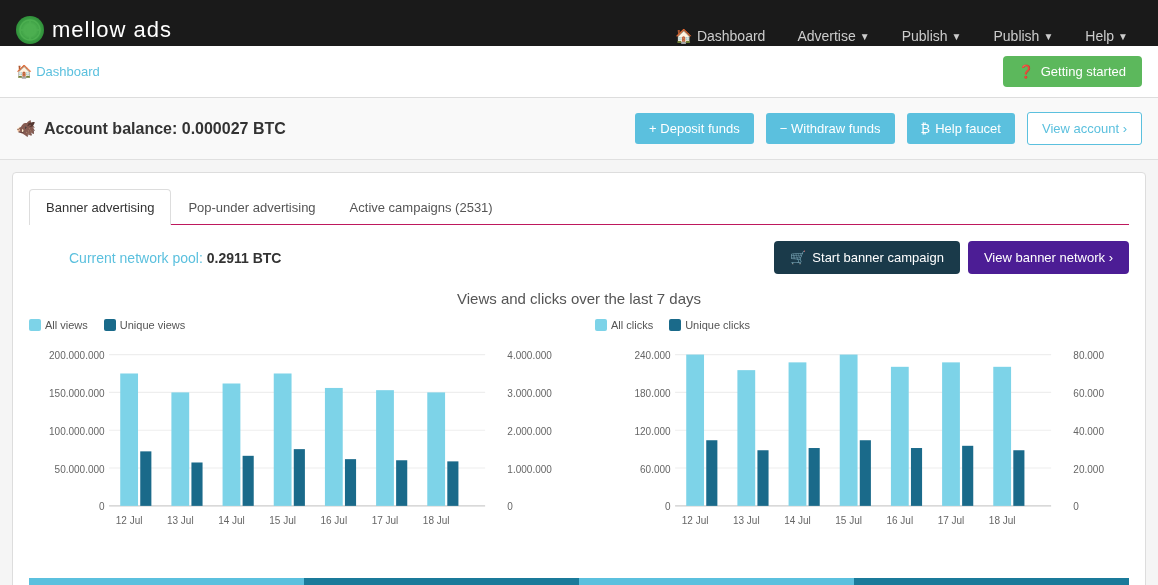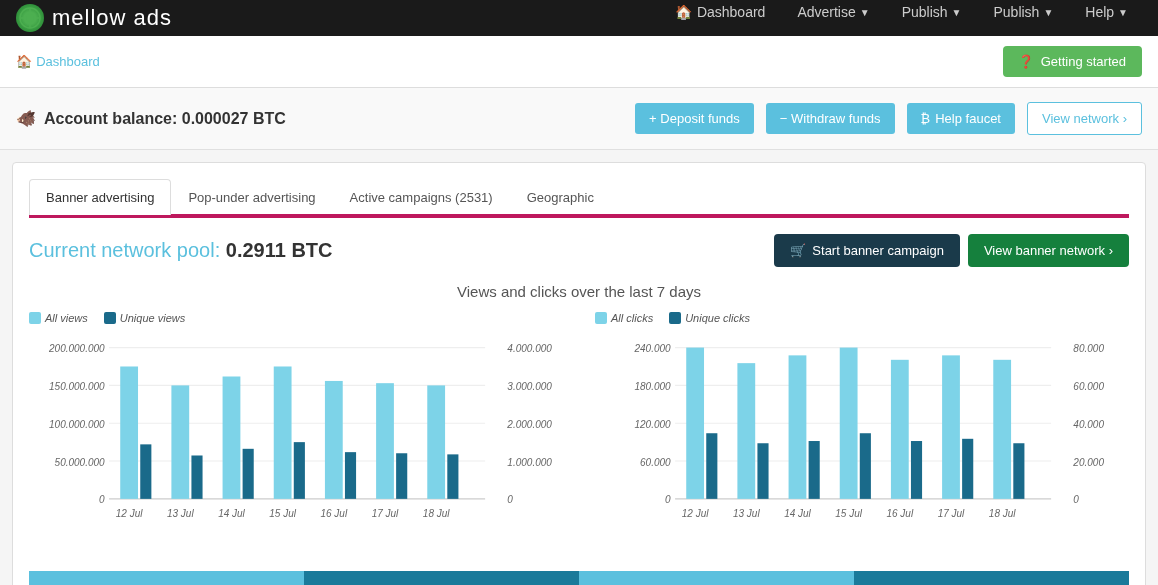--- a/index.html
+++ b/index.html
@@ -3,23 +3,23 @@
   <meta charset="utf-8">
   <style>
     * { margin: 0; padding: 0; box-sizing: border-box; }
     body { font-family: Arial, sans-serif; font-size: 13px; background: #f5f5f5; color: #333; }
 
     
     .navbar {
       background: #1a1a1a;
       color: #ccc;
       display: flex;
-      align-items: flex-end;
-      padding: 4px 16px;
-      height: 36px;
+      align-items: flex-start;
+      padding: 16px 16px;
+      height: 46px;
     }
     .navbar .brand {
       display: flex;
       align-items: center;
       gap: 8px;
       margin-right: 32px;
     }
     .brand-logo {
       width: 28px; height: 28px;
       background: radial-gradient(circle, #4caf50 30%, #1a7a2a 100%);
@@ -79,67 +79,67 @@
       font-size: 13px;
       display: flex; align-items: center; gap: 5px;
       white-space: nowrap;
     }
     .acct-btn.view-acct { background: white; color: #5bc0de; border: 1px solid #5bc0de; }
 
     
     .main-content { padding: 16px; background: white; margin: 12px; border: 1px solid #ddd; border-radius: 4px; }
 
     
-    .tabs { display: flex; border-bottom: 4px solid #be185d; margin-bottom: 16px; }
+    .tabs { display: flex; border-bottom: 1px solid #be185d; margin-bottom: 16px; }
     .tab {
       padding: 10px 16px;
       cursor: pointer;
       border: 1px solid transparent;
       border-bottom: none;
       margin-bottom: -1px;
       font-size: 13px;
       color: #555;
       border-radius: 4px 4px 0 0;
     }
     .tab.active { border-color: #ddd; background: white; border-bottom-color: white; color: #333; }
 
     
     .network-row {
       display: flex;
       align-items: center;
       justify-content: space-between;
       margin-bottom: 16px;
     }
-    .network-pool-text { font-size: 20px; }
+    .network-pool-text { font-size: 14px; margin-left: 40px; }
     .network-pool-text a { color: #5bc0de; }
     .network-btns { display: flex; gap: 8px; }
     .campaign-btn {
       background: #1a3a4a;
       color: white;
       border: none;
       padding: 9px 16px;
       border-radius: 4px;
       cursor: pointer;
       font-size: 13px;
       display: flex; align-items: center; gap: 6px;
     }
     .view-network-btn {
-      background: #15803d;
+      background: #4c1d95;
       color: white;
       border: none;
       padding: 9px 16px;
       border-radius: 4px;
       cursor: pointer;
       font-size: 13px;
       display: flex; align-items: center; gap: 6px;
     }
 
     
     .chart-title { text-align: center; font-size: 15px; color: #555; margin-bottom: 12px; }
-    .charts-container { display: flex; gap: 32px; margin-bottom: 16px; font-style: italic; }
+    .charts-container { display: flex; gap: 32px; margin-bottom: 16px; }
     .chart-panel { flex: 1; }
 
     
     .chart-legend { display: flex; gap: 16px; margin-bottom: 8px; font-size: 11px; color: #555; }
     .legend-item { display: flex; align-items: center; gap: 4px; }
     .legend-box { width: 12px; height: 12px; border-radius: 2px; }
 
     
     .chart-svg-wrap { position: relative; }
     svg.chart { display: block; }
@@ -211,38 +211,35 @@
     <span>+ Deposit funds</span>
   </button>
   <button class="acct-btn">
     <span>− Withdraw funds</span>
   </button>
   <button class="acct-btn">
     <span>₿</span>
     <span>Help faucet</span>
   </button>
   <button class="acct-btn view-acct">
-    <span>View network ›</span>
+    <span>View account ›</span>
   </button>
 </div>
 
 <div class="main-content">
 
   <div class="tabs">
     <div class="tab active">
       <span>Banner advertising</span>
     </div>
     <div class="tab">
       <span>Pop-under advertising</span>
     </div>
     <div class="tab">
       <span>Active campaigns (2531)</span>
-    </div>
-    <div class="tab">
-      <span>Geographic</span>
     </div>
   </div>
 
   <div class="network-row">
     <div class="network-pool-text">
       <a>
         <span>Current network pool:</span>
       </a>
       <strong>0.2911 BTC</strong>
     </div>

